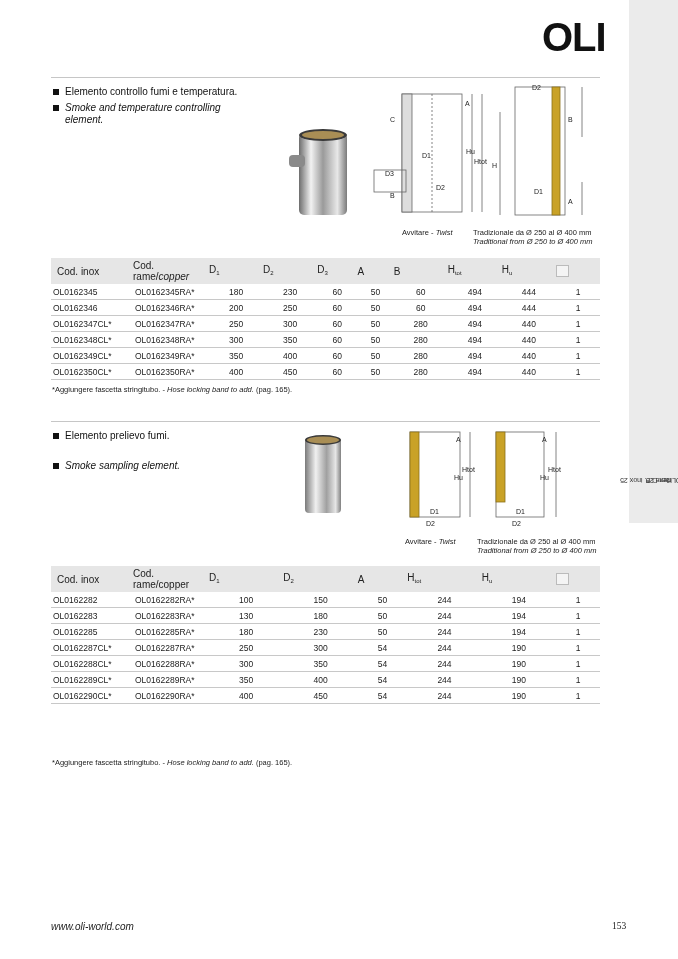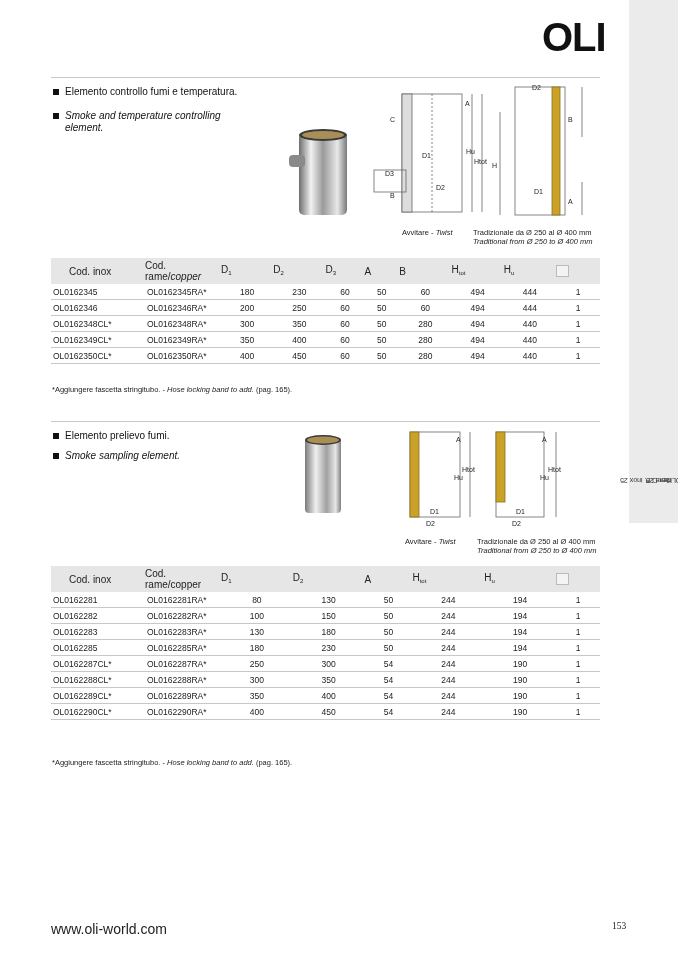--- a/index.html
+++ b/index.html
@@ -15,46 +15,46 @@
   .rule { position:absolute; left:51px; width:549px; height:1px; background:#c6c6c6; }
   .bullets { position:absolute; left:53px; font-size:10px; line-height:12px; color:#111; }
   .bullets .b { display:flex; }
   .bullets .sq { width:6px; height:6px; background:#111; margin:3px 6px 0 0; flex:none; }
   .bullets .it { font-style:italic; }
   .photo { position:absolute; }
   .caption { position:absolute; font-size:7.5px; line-height:9px; color:#222; }
   .caption i { }
   table.spec { position:absolute; left:51px; width:549px; border-collapse:collapse; font-size:8.5px; color:#222; }
   table.spec th { background:#e6e6e6; font-weight:normal; font-size:10px; height:26px; padding:0; text-align:left; line-height:11px; }
-  table.spec th.l { text-align:left; padding-left:18px; }
+  table.spec th.l { text-align:left; padding-left:6px; }
   table.spec td { height:15px; border-bottom:1px solid #c8c8c8; text-align:center; padding:0; }
   table.spec td.l { text-align:left; padding-left:2px;margin-top:48px; }
   sub { font-size:6px; vertical-align:-2px; }
   .note { position:absolute; left:52px; font-size:7.5px; color:#222; }
   .note i { font-style:italic; }
-  .footer-url { position:absolute; left:51px; top:921px; font-size:14px; color:#222; }
+  .footer-url { position:absolute; left:51px; top:921px; font-size:10px; color:#222;font-style:italic; }
   .footer-page { position:absolute; left:612px; top:921px; font-size:9.5px; color:#222;font-family:Liberation Serif, serif; }
   .box-icon { display:inline-block; width:11px; height:10px; border:1px solid #bbb; background:#f4f4f4; vertical-align:middle; }
 </style>
 </head>
 <body>
 
 <div class="side-tab"></div>
 <div class="side-text">
   <span>
       <span>OLIflex D.P. inox 25</span>
       <span>rame 25</span>
     </span>
 </div>
 
 <div class="logo">OLI</div>
 
 <div class="rule" style="top:77px"></div>
 <div class="bullets" style="top:86px; width:190px;">
-  <div class="b" style="margin-bottom:12px">
+  <div class="b" style="margin-bottom:4px">
       <span class="sq"></span>
       <span>Elemento controllo fumi e temperatura.</span>
     </div>
   <div class="b it">
       <span class="sq"></span>
       <span>Smoke and temperature controlling element.</span>
     </div>
 </div>
 
 <svg class="photo" style="left:285px;top:125px" width="65" height="95">
@@ -143,20 +143,32 @@
         <td>200</td>
         <td>250</td>
         <td>60</td>
         <td>50</td>
         <td>60</td>
         <td>494</td>
         <td>444</td>
         <td>1</td>
       </tr>
     <tr>
+        <td class="l">OL0162347CL*</td>
+        <td class="l">OL0162347RA*</td>
+        <td>250</td>
+        <td>300</td>
+        <td>60</td>
+        <td>50</td>
+        <td>280</td>
+        <td>494</td>
+        <td>440</td>
+        <td>1</td>
+      </tr>
+    <tr>
         <td class="l">OL0162348CL*</td>
         <td class="l">OL0162348RA*</td>
         <td>300</td>
         <td>350</td>
         <td>60</td>
         <td>50</td>
         <td>280</td>
         <td>494</td>
         <td>440</td>
         <td>1</td>
@@ -184,21 +196,21 @@
         <td>494</td>
         <td>440</td>
         <td>1</td>
       </tr>
   </tbody>
 </table>
 <div class="note" style="top:385px"><span>*Aggiungere fascetta stringitubo. - </span><i>Hose locking band to add.</i><span> (pag. 165).</span></div>
 
 <div class="rule" style="top:421px"></div>
 <div class="bullets" style="top:430px; width:200px;">
-  <div class="b" style="margin-bottom:8px">
+  <div class="b" style="margin-bottom:18px">
       <span class="sq"></span>
       <span>Elemento prelievo fumi.</span>
     </div>
   <div class="b it">
       <span class="sq"></span>
       <span>Smoke sampling element.</span>
     </div>
 </div>
 
 <svg class="photo" style="left:300px;top:430px" width="45" height="85">
@@ -252,30 +264,20 @@
       <th>D<sub>1</sub></th>
         <th>D<sub>2</sub></th>
         <th>A</th>
         <th>H<sub>tot</sub></th>
         <th>H<sub>u</sub></th>
       <th style="width:44px"><span class="box-icon"></span></th>
     </tr>
   </thead>
   <tbody>
     <tr>
-        <td class="l">OL0162281</td>
-        <td class="l">OL0162281RA*</td>
-        <td>80</td>
-        <td>130</td>
-        <td>50</td>
-        <td>244</td>
-        <td>194</td>
-        <td>1</td>
-      </tr>
-    <tr>
         <td class="l">OL0162282</td>
         <td class="l">OL0162282RA*</td>
         <td>100</td>
         <td>150</td>
         <td>50</td>
         <td>244</td>
         <td>194</td>
         <td>1</td>
       </tr>
     <tr>

